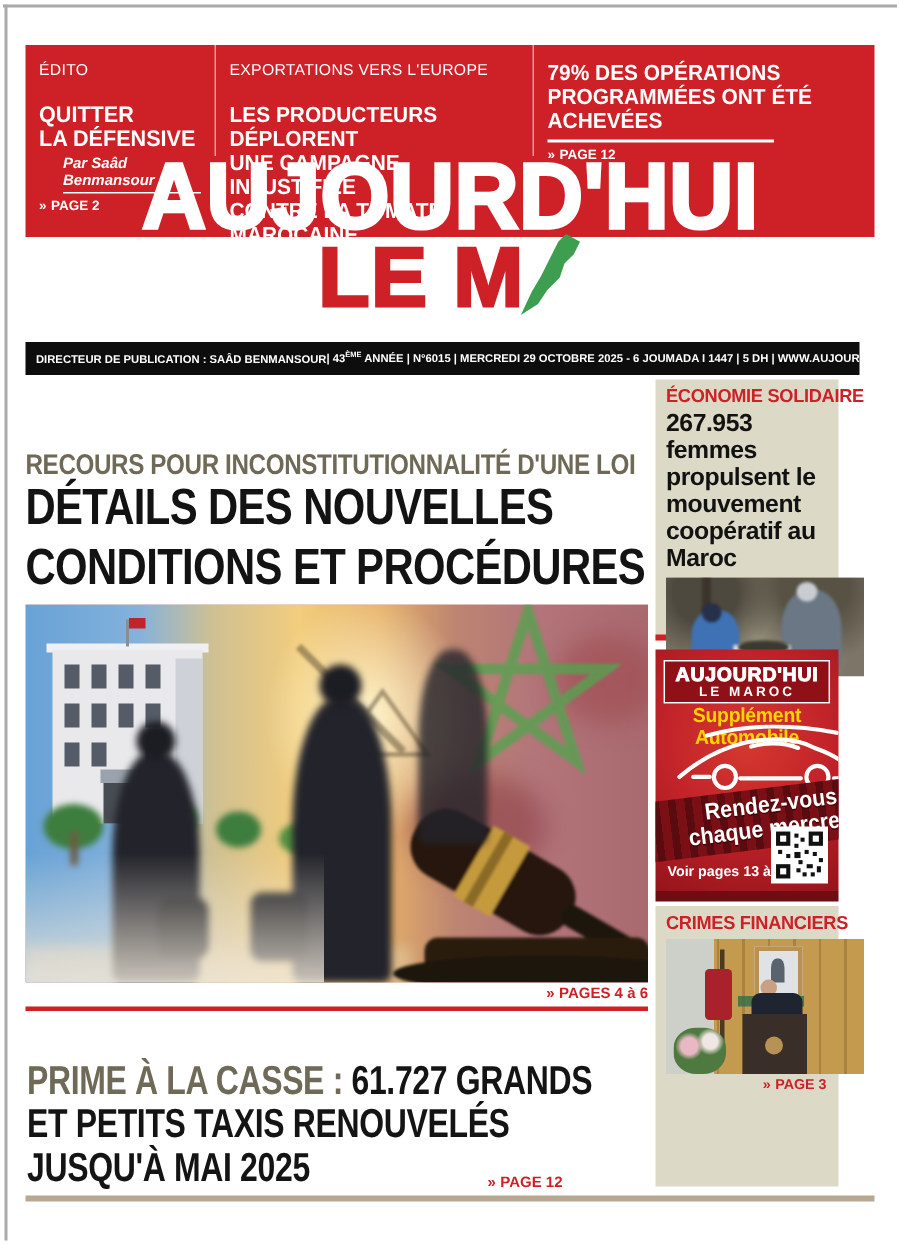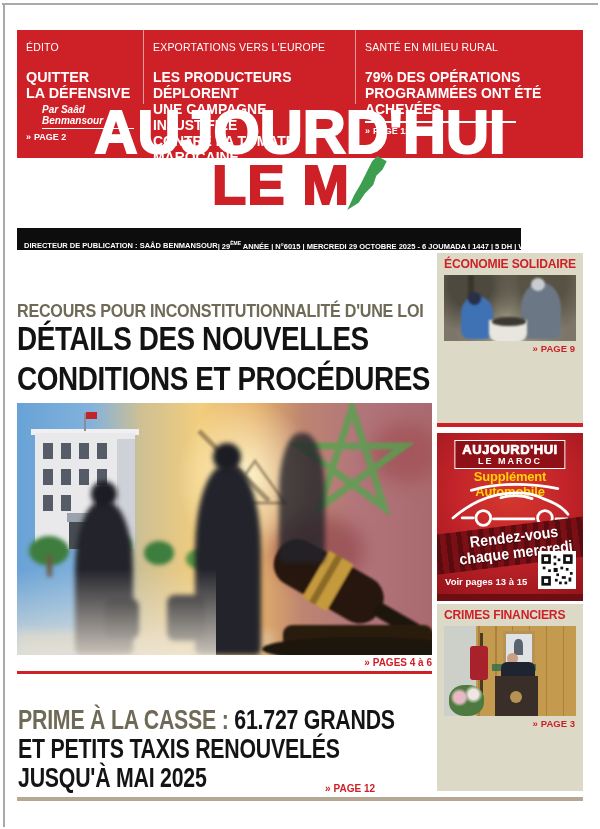--- a/index.html
+++ b/index.html
@@ -28,22 +28,22 @@
   
   .mast1{position:absolute;left:0;bottom:-4px;width:100%;text-align:center;color:#fff;
          font-weight:bold;font-size:62px;line-height:60px;letter-spacing:0px;
          -webkit-text-stroke:2.2px #fff;white-space:nowrap;transform:scaleX(.96);}
   .mast2{position:absolute;left:17px;top:156px;width:566px;height:58px;display:flex;
          align-items:center;justify-content:center;color:#ce2027;font-weight:bold;
          font-size:56px;line-height:56px;-webkit-text-stroke:2px #ce2027;letter-spacing:1px;}
   .mast2 svg{margin:0 -2px 4px -4px;}
 
   
-  .infobar{position:absolute;left:17px;top:228px;width:504px;height:22px;background:#0d0d0d;
-           color:#fff;display:flex;justify-content:space-between;align-items:flex-end;
+  .infobar{position:absolute;left:17px;top:228px;width:556px;height:22px;background:#0d0d0d;
+           color:#fff;display:flex;justify-content:space-between;align-items:center;
            padding:0 7px;box-sizing:border-box;font-weight:bold;font-size:7.5px;white-space:nowrap;}
   .infobar sup{font-size:5px;}
 
   
   .lead-redbox{position:absolute;left:17px;top:255px;width:415px;height:41px;background:#ce2027;
                color:#fff;font-family:"Liberation Serif",serif;font-weight:bold;font-size:17.5px;
                line-height:19px;padding:3px 0 0 9px;box-sizing:border-box;white-space:pre-line;letter-spacing:.2px;}
   .lead-kicker{position:absolute;left:17px;top:300px;width:430px;color:#6f6a57;font-weight:bold;
                font-size:19px;transform:scaleX(.85);transform-origin:0 0;white-space:nowrap;letter-spacing:-.3px;}
   .lead-headline{position:absolute;left:17px;top:318px;width:506px;color:#131313;font-weight:bold;
@@ -72,21 +72,21 @@
   .bottom-kicker{position:absolute;left:20px;top:681px;font-family:"Liberation Serif",serif;
                  font-weight:bold;font-size:21px;color:#ce2027;letter-spacing:.4px;}
   .taxi{position:absolute;left:18px;top:706px;width:530px;font-weight:bold;font-size:27px;
         line-height:29px;letter-spacing:-.3px;color:#141414;white-space:pre-line;
         transform:scaleX(.79);transform-origin:0 0;}
   .taxi .hl{color:#6f6a57;}
   .bottom-page{position:absolute;left:17px;top:783px;width:358px;justify-content:flex-end;font-size:10px;}
   .bottom-rule{position:absolute;left:17px;top:797px;width:566px;height:4px;background:#b6a893;}
 
   
-  .sidebar{position:absolute;left:437px;top:253px;width:146px;}
+  .sidebar{position:absolute;left:437px;top:253px;width:122px;}
   .sb-box{background:#dcd9c6;box-sizing:border-box;padding:4px 7px 0 7px;position:relative;}
   .sb-kicker{color:#ce2027;font-weight:bold;font-size:12.5px;letter-spacing:-.2px;transform:scaleX(.97);transform-origin:0 0;white-space:nowrap;}
   .sb-head{color:#121212;font-weight:bold;font-size:16.5px;line-height:18px;letter-spacing:-.3px;margin-top:2px;}
   .sb-photo{position:relative;width:132px;height:66px;margin-top:4px;overflow:hidden;}
   .sb-page{justify-content:flex-end;font-size:9.5px;padding:2px 1px 3px 0;}
   .box-economy{height:174px;border-bottom:4px solid #ce2027;}
   .box-crimes{margin-top:3px;height:187px;}
   .box-crimes .sb-photo{height:90px;}
   .box-crimes .sb-head{font-size:16px;line-height:16.5px;}
 
@@ -145,21 +145,20 @@
         <div class="bn-title">LES PRODUCTEURS DÉPLORENT
 UNE CAMPAGNE INJUSTIFIÉE
 CONTRE LA TOMATE MAROCAINE</div>
         <div class="bn-rule"></div>
         <div class="bn-page">
           <span class="arrow">»</span>
           <span>PAGE 10</span>
         </div>
       </div>
       <div class="bn-col bn-col3">
-        <div class="bn-kicker">SANTÉ EN MILIEU RURAL</div>
         <div class="bn-title">79% DES OPÉRATIONS
 PROGRAMMÉES ONT ÉTÉ
 ACHEVÉES</div>
         <div class="bn-rule"></div>
         <div class="bn-page">
           <span class="arrow">»</span>
           <span>PAGE 12</span>
         </div>
       </div>
     </div>
@@ -168,21 +167,21 @@
 
   <div class="mast2">
     <span>LE M</span>
     <svg width="44" height="54" viewBox="0 0 40 52">
       <path d="M29 0 L38 5 L34 13 L28 19 L25 28 L17 36 L11 45 L0 52 L7 37 L13 27 L19 15 L24 5 Z" fill="#3d9e4f"></path>
     </svg>
   </div>
 
   <div class="infobar">
     <span>DIRECTEUR DE PUBLICATION : SAÂD BENMANSOUR</span>
-    <span><span>| 29</span><sup>ÈME</sup><span> ANNÉE | N°6015 | MERCREDI 29 OCTOBRE 2025 - 6 JOUMADA I 1447 | 5 DH | WWW.AUJOURDHUI.MA</span></span>
+    <span><span>| 43</span><sup>ÈME</sup><span> ANNÉE | N°6015 | MERCREDI 29 OCTOBRE 2025 - 6 JOUMADA I 1447 | 5 DH | WWW.AUJOURDHUI.MA</span></span>
   </div>
 
   <div class="lead-kicker">RECOURS POUR INCONSTITUTIONNALITÉ D'UNE LOI</div>
   <div class="lead-headline">DÉTAILS DES NOUVELLES
 CONDITIONS ET PROCÉDURES</div>
 
   <div class="photo-main">
     <div class="ph-bg"></div>
     <div class="ph-glow"></div>
     <div class="ph-blotch" style="left:62%;top:45%;width:90px;height:70px;background:#8d3f46;opacity:.6;"></div>
@@ -274,20 +273,21 @@
   <div class="pagelab bottom-page">
     <span class="arrow">»</span>
     <span>PAGE 12</span>
   </div>
   <div class="bottom-rule"></div>
 
   <div class="sidebar">
 
     <div class="sb-box box-economy">
       <div class="sb-kicker">ÉCONOMIE SOLIDAIRE</div>
+      <div class="sb-head">267.953 femmes propulsent le mouvement coopératif au Maroc</div>
       <div class="sb-photo">
         <div class="ol-bg"></div>
         <div class="ol-shape" style="left:18%;top:0;width:6px;height:42%;background:#3a352c;"></div>
         <div class="ol-shape" style="left:13%;top:34%;width:32px;height:42px;background:#3f72b5;border-radius:40% 40% 8px 8px;"></div>
         <div class="ol-shape" style="left:18%;top:26%;width:13px;height:13px;background:#26304a;border-radius:50%;"></div>
         <div class="ol-shape" style="left:58%;top:12%;width:40px;height:56px;background:#6b7785;border-radius:45% 45% 8px 8px;"></div>
         <div class="ol-shape" style="left:66%;top:4%;width:14px;height:13px;background:#c9cdd2;border-radius:50%;"></div>
         <div class="ol-shape" style="left:34%;top:68%;width:38px;height:24px;background:#e8e6df;border-radius:0 0 45% 45%;"></div>
         <div class="ol-shape" style="left:36%;top:64%;width:34px;height:9px;background:#3c3a30;border-radius:45%;"></div>
       </div>

